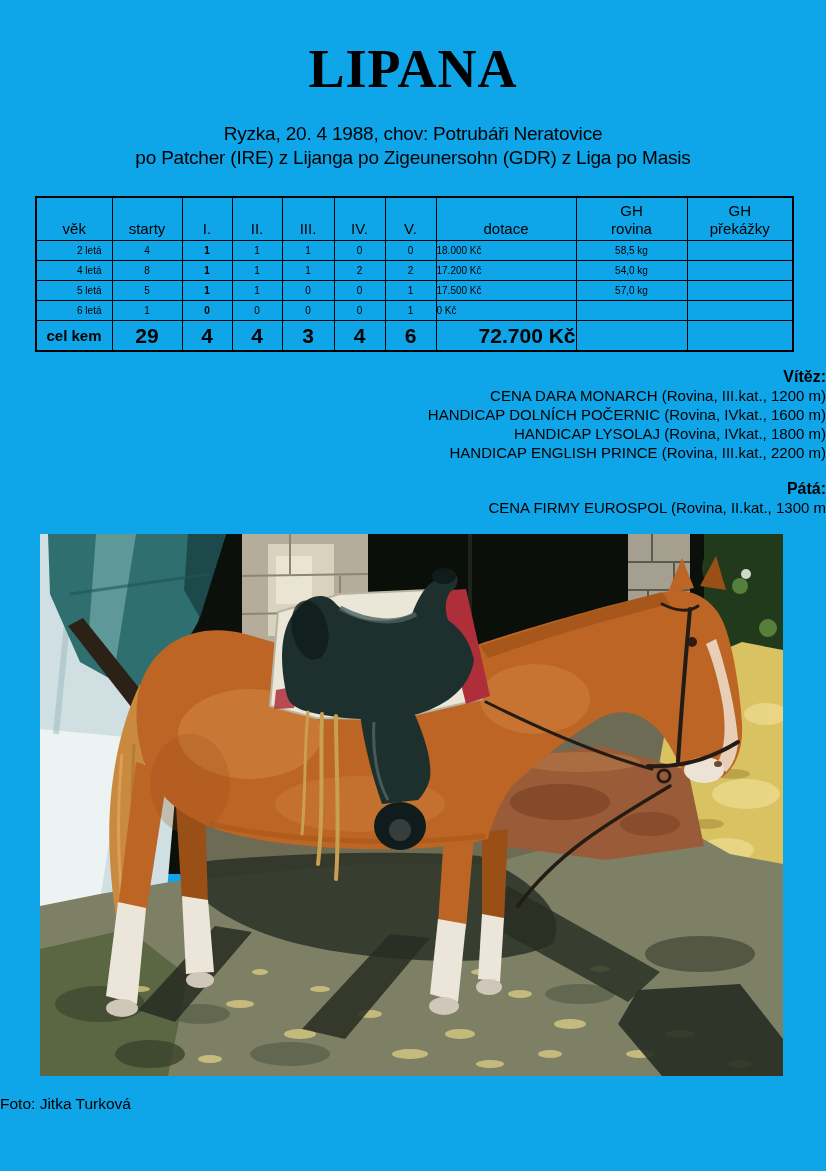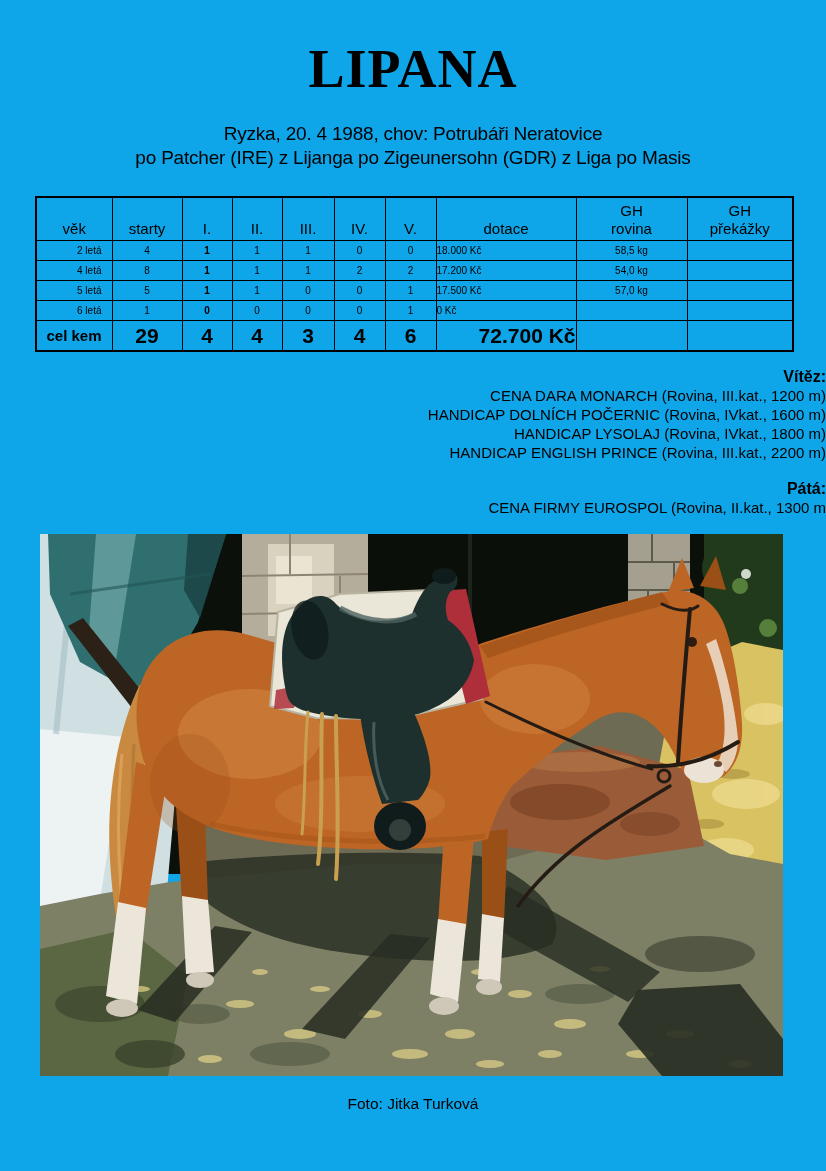--- a/index.html
+++ b/index.html
@@ -44,21 +44,21 @@
   table.stats tr.total-row td.col-vek{font-size:15px;}
   table.stats tr.total-row td.col-dotace{text-align:right;padding-right:0;}
   
   .results{margin-top:15px;text-align:right;}
   .results-heading{font-size:16px;font-weight:bold;line-height:19px;}
   .results-item{font-size:15px;line-height:19px;}
   .results-gap{height:17px;}
   
   .photo-wrap{margin:17px 0 0 40px;width:743px;height:542px;line-height:0;}
   .photo-wrap svg{display:block;}
-  .photo-caption{margin-top:19px;text-align:center;font-size:15.5px;}
+  .photo-caption{margin-top:19px;text-align:left;font-size:15.5px;}
 </style>
 </head>
 <body>
 
 <div class="page">
 
   <h1 class="doc-title">LIPANA</h1>
 
   <div class="subtitle">
     <div>Ryzka,  20. 4 1988, chov: Potrubáři Neratovice</div>

